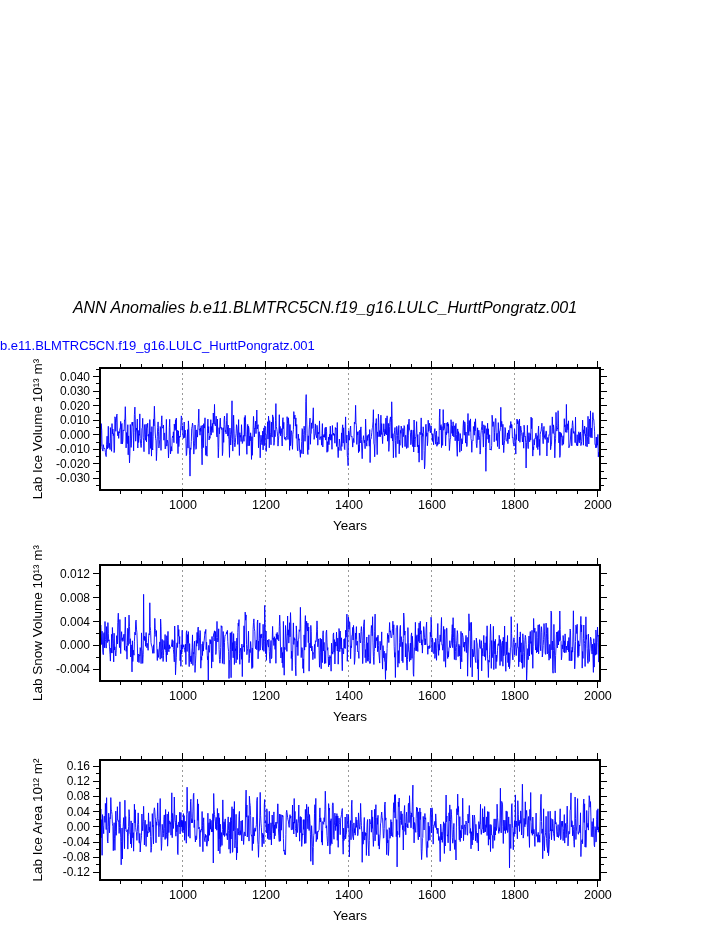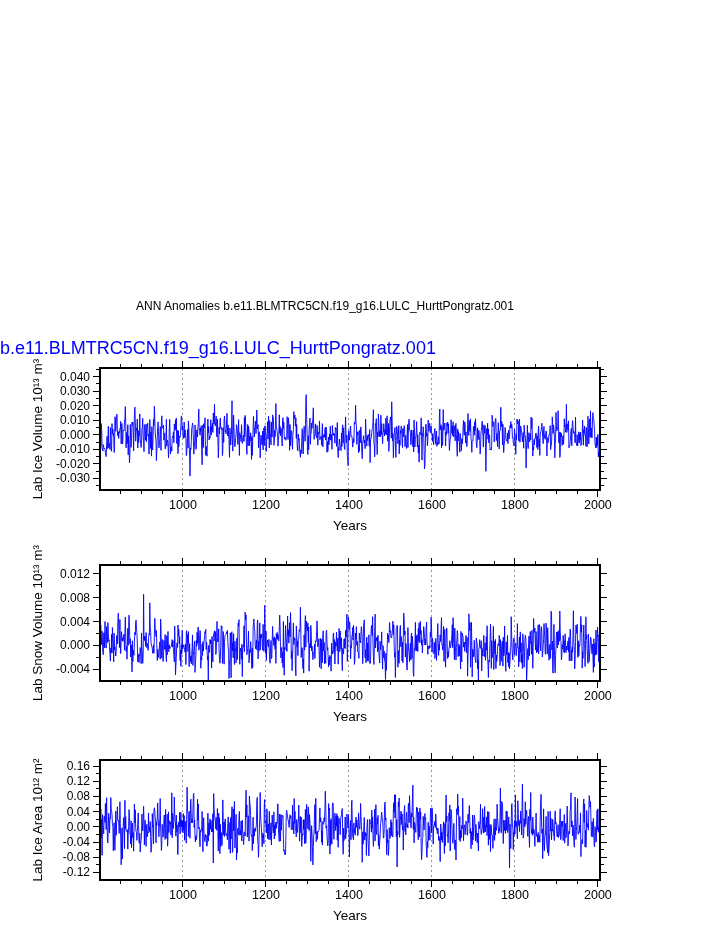--- a/index.html
+++ b/index.html
@@ -2,24 +2,24 @@
 <html><head>
 <meta charset="utf-8">
 <style>
   html,body{margin:0;padding:0;background:#ffffff;}
   .page{
     position:relative;width:723px;height:935px;background:#ffffff;
     font-family:"Liberation Sans",sans-serif;overflow:hidden;
   }
   .chart-title{
     position:absolute;top:299px;left:25px;width:600px;text-align:center;
-    font-size:12px;color:#000;white-space:nowrap;
+    font-size:16px;color:#000;white-space:nowrap;font-style:italic;
   }
   .chart-subtitle{
-    position:absolute;top:338px;left:0px;font-size:18px;color:#0000ff;white-space:nowrap;
+    position:absolute;top:338px;left:0px;font-size:13px;color:#0000ff;white-space:nowrap;
   }
   .ylabel{
     position:absolute;left:37px;white-space:nowrap;font-size:13.5px;color:#000;
     transform:translate(-50%,-50%) rotate(-90deg);
   }
   .ylabel-1{top:429px}
   .ylabel-2{top:623px}
   .ylabel-3{top:820px}
   svg{position:absolute;top:0;left:0;}
   svg text{font-family:"Liberation Sans",sans-serif;fill:#000;}

